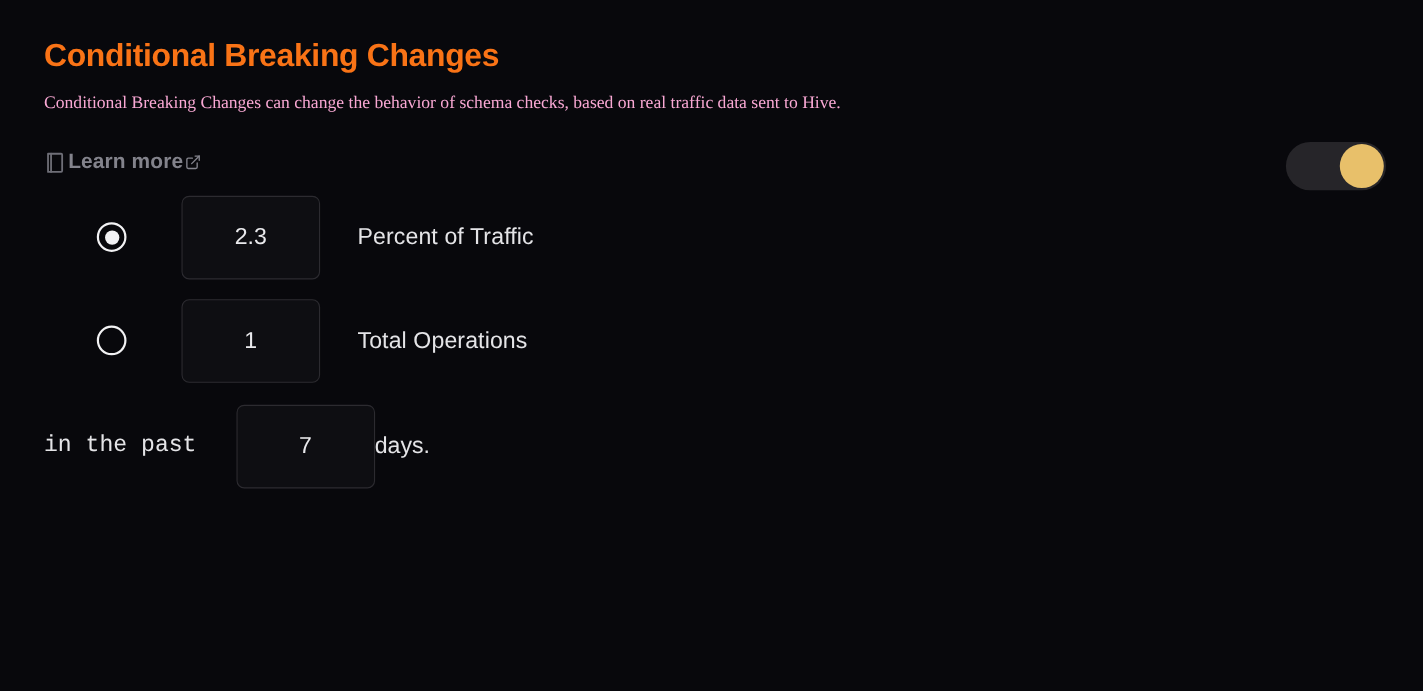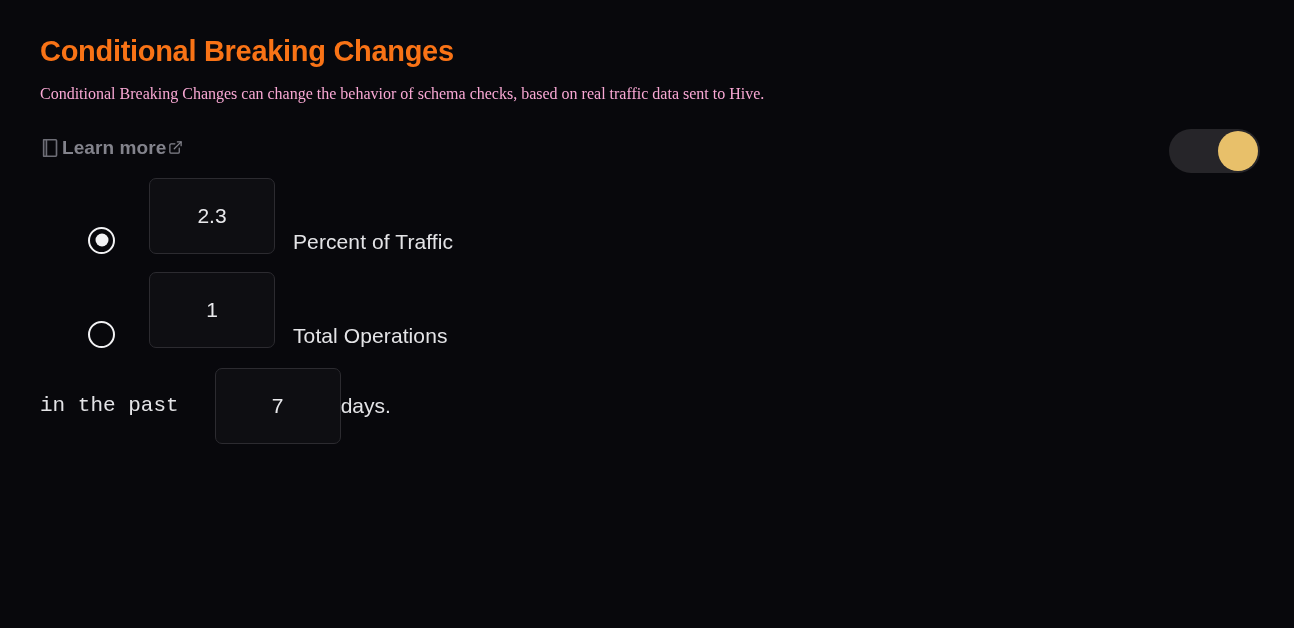--- a/index.html
+++ b/index.html
@@ -85,23 +85,23 @@
     background: #e8c06a;
   }
   .sentence {
     margin-top: 46px;
     font-size: 21px;
     color: #e4e4e7;
     letter-spacing: 0.1px;
   }
   .opt-row {
     display: flex;
-    align-items: flex-end;
+    align-items: center;
     margin-top: 18px;
-    gap: 0;
+    gap: 16px;
   }
   .radio {
     width: 27px;
     height: 27px;
     border-radius: 50%;
     border: 2.5px solid #f2f2f4;
     box-sizing: border-box;
     margin-left: 48px;
     margin-right: 34px;
     position: relative;

